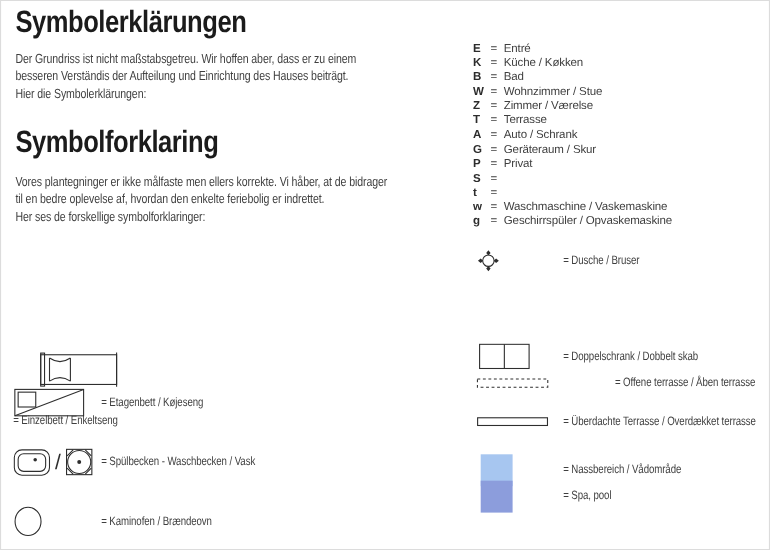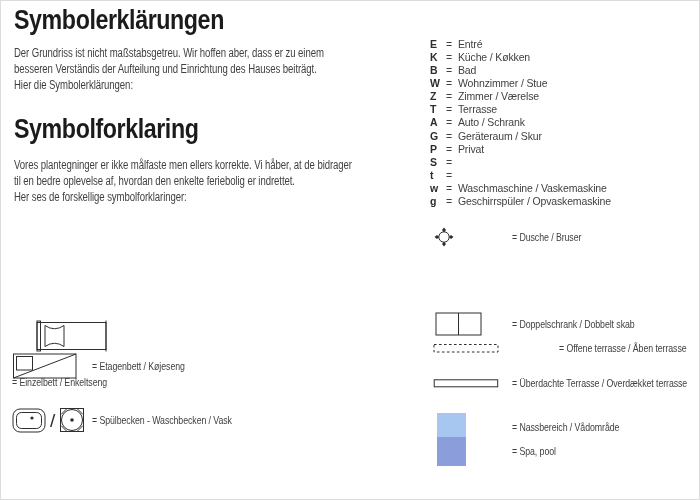--- a/index.html
+++ b/index.html
@@ -157,20 +157,28 @@
           <rect class="stroke" x="1.5" y="1.5" width="23" height="23"></rect>
           <circle class="stroke" cx="13" cy="13" r="10.5"></circle>
           <circle cx="13" cy="13" r="1.8" fill="#2e2e2e"></circle>
           <path class="stroke" d="M2,7.5 L7.5,2 M18.5,2 L24,7.5 M24,18.5 L18.5,24 M7.5,24 L2,18.5"></path>
         </svg>
       </span>
     </span>
     <span class="lbl">= Spülbecken - Waschbecken / Vask</span>
   </div>
 
+  <div class="row left" style="top:460px;height:28px;">
+    <span class="slot">
+      <svg width="27" height="28" viewBox="0 0 27 28">
+        <ellipse class="stroke" cx="13.5" cy="14" rx="11.8" ry="12.8"></ellipse>
+      </svg>
+    </span>
+    <span class="lbl">= Kaminofen / Brændeovn</span>
+  </div>
 
   <div class="row right" style="top:227px;height:20px;text-align:right;">
     <span class="slot">
       <svg width="20" height="20" viewBox="0 0 20 20" style="margin-left:1px;">
         <circle class="stroke" cx="10" cy="10" r="5.2" stroke-width="1.2"></circle>
         <path fill="#2e2e2e" d="M10,0.5 L12,3 L10,5.2 L8,3 Z M17,8 L19.5,10 L17,12 L14.8,10 Z M10,14.8 L12,17 L10,19.5 L8,17 Z M3,8 L5.2,10 L3,12 L0.5,10 Z"></path>
       </svg>
     </span>
     <span class="lbl">= Dusche / Bruser</span>
   </div>

